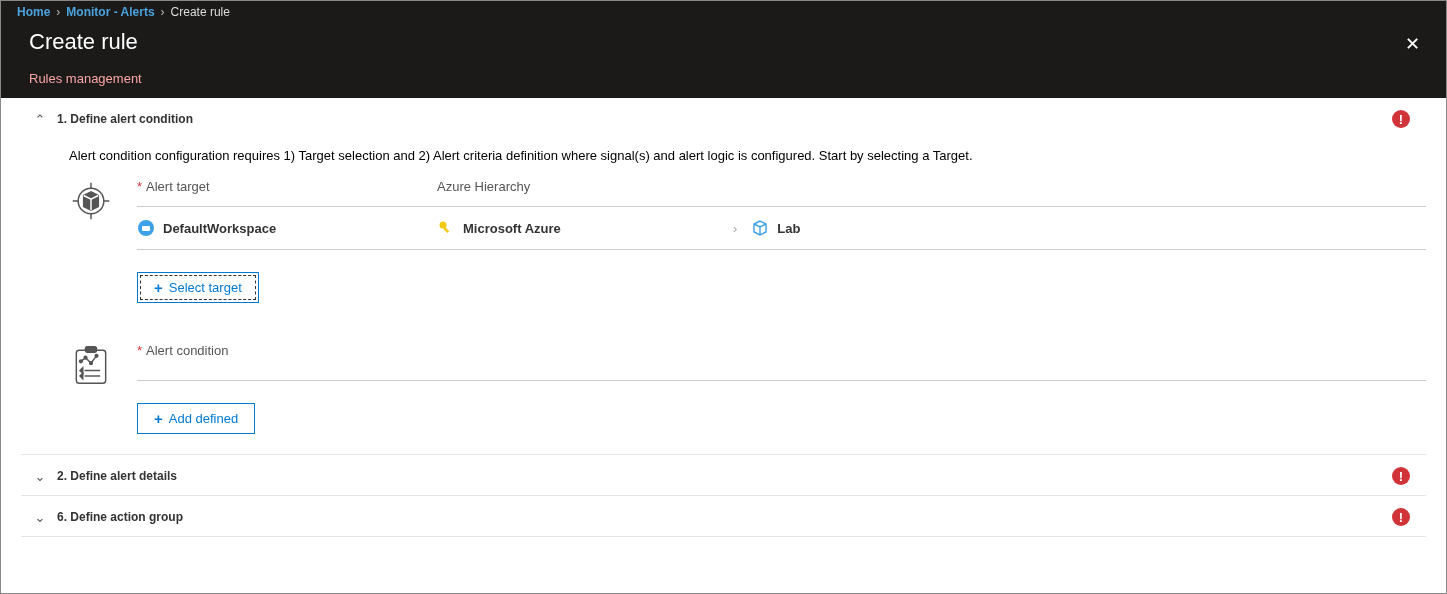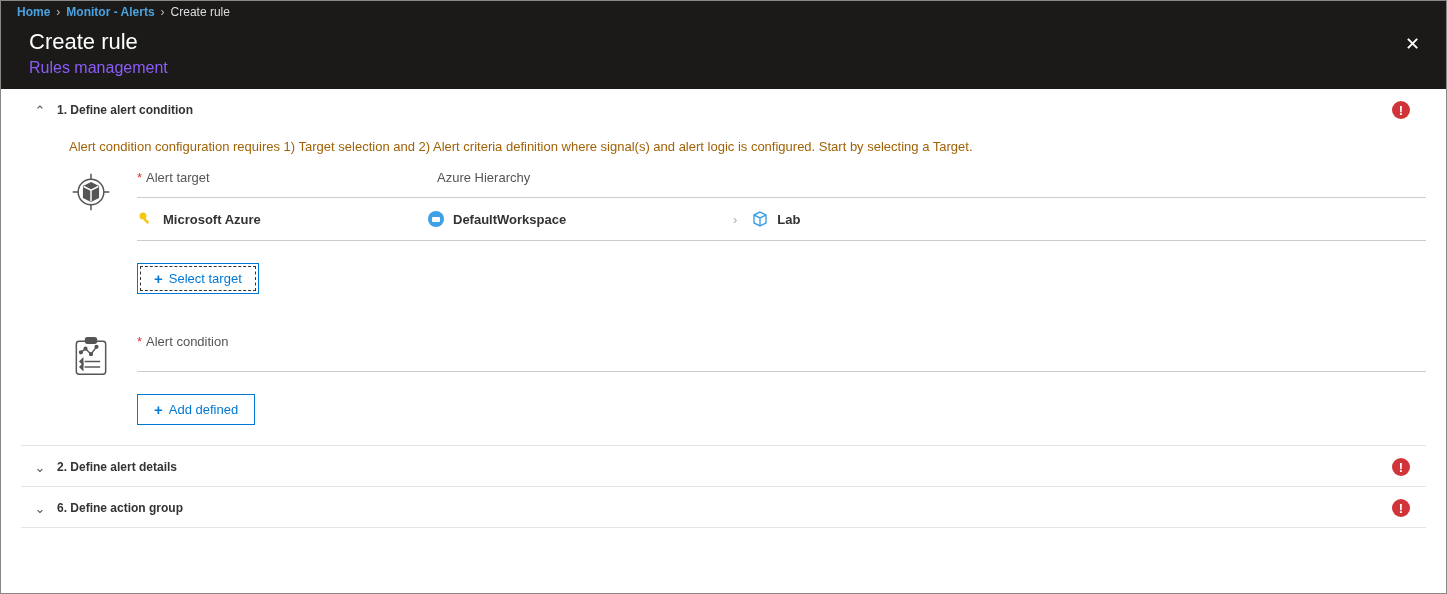--- a/index.html
+++ b/index.html
@@ -19,21 +19,21 @@
     padding: 4px 16px; font-size: 12px;
   }
   .breadcrumb a { color: #4aa3df; text-decoration: none; font-weight: bold; }
   .breadcrumb .sep { color: #bbb; font-size: 12px; }
   .breadcrumb .current { color: #ddd; }
   .titlebar {
     display: flex; align-items: flex-start; justify-content: space-between;
     padding: 6px 20px 12px 28px;
   }
   .title { font-size: 22px; font-weight: 400; color: #fff; }
-  .subtitle { font-size: 16px; color: #8b5cf6; margin-top: 4px; }
+  .subtitle { font-size: 13px; color: #fca5a5; margin-top: 16px; }
   .close-x {
     color: #fff; font-size: 18px; cursor: pointer; padding: 6px;
     line-height: 1;
   }
   .content { padding: 0 20px; }
   .step-row {
     display: flex; align-items: center; justify-content: space-between;
     padding: 12px 8px 10px 12px; border-top: 1px solid #e5e5e5;
     cursor: pointer;
   }
@@ -41,21 +41,21 @@
   .step-left { display: flex; align-items: center; gap: 10px; }
   .chev { width: 14px; text-align: center; color: #555; font-size: 13px; }
   .step-title { font-size: 12px; font-weight: 700; color: #333; }
   .err-badge {
     width: 18px; height: 18px; border-radius: 50%;
     background: #d13438; color: #fff; font-weight: 700;
     display: inline-flex; align-items: center; justify-content: center;
     font-size: 13px; margin-right: 8px;
   }
   .step-body { padding: 4px 0 20px 48px; }
-  .desc { font-size: 13px; color: #a16207; margin: 6px 0 16px; }
+  .desc { font-size: 13px; color: #000000; margin: 6px 0 16px; }
   .block { display: flex; gap: 20px; margin-top: 6px; }
   .block .icon { flex-shrink: 0; width: 48px; }
   .block .fields { flex: 1; }
   .field-row { display: flex; }
   .field-col { flex: 1; }
   .field-col.first { flex: 0 0 300px; }
   .field-col.mid { flex: 0 0 290px; }
   .label { font-size: 13px; color: #555; margin-bottom: 6px; display: flex; align-items: center; gap: 4px; }
   .req { color: #d13438; }
   .divider { height: 1px; background: #ccc; margin: 6px 0; }
@@ -127,36 +127,36 @@
               </div>
           </div>
           <div class="field-col">
             <div class="label">
                 <span>Azure Hierarchy</span>
               </div>
           </div>
         </div>
         <div class="divider"></div>
         <div class="field-row">
+          <div class="field-col first">
+            <div class="value-row">
+              <svg class="mini-icon" viewBox="0 0 18 18">
+                  <circle cx="9" cy="9" r="8" fill="#3ea0e6"></circle>
+                  <rect x="5" y="7" width="8" height="5" rx="1" fill="#fff"></rect>
+                </svg>
+              <span class="value-text">DefaultWorkspace</span>
+            </div>
+          </div>
           <div class="field-col mid">
             <div class="value-row">
               <svg class="mini-icon" viewBox="0 0 18 18">
                   <circle cx="6" cy="6" r="3.5" fill="#f2c811"></circle>
                   <rect x="8" y="8" width="6" height="2.5" fill="#f2c811" transform="rotate(45 8 8)"></rect>
                 </svg>
               <span class="value-text">Microsoft Azure</span>
-            </div>
-          </div>
-          <div class="field-col first">
-            <div class="value-row">
-              <svg class="mini-icon" viewBox="0 0 18 18">
-                  <circle cx="9" cy="9" r="8" fill="#3ea0e6"></circle>
-                  <rect x="5" y="7" width="8" height="5" rx="1" fill="#fff"></rect>
-                </svg>
-              <span class="value-text">DefaultWorkspace</span>
             </div>
           </div>
           <div class="field-col">
             <div class="value-row">
               <span class="hier-sep">›</span>
               <svg class="mini-icon" viewBox="0 0 18 18">
                   <path d="M9 2 L3 5 L3 13 L9 16 L15 13 L15 5 Z" fill="none" stroke="#3ea0e6" stroke-width="1.4"></path>
                   <path d="M3 5 L9 8 L15 5 M9 8 L9 16" fill="none" stroke="#3ea0e6" stroke-width="1.4"></path>
                 </svg>
               <span class="value-text">Lab</span>

